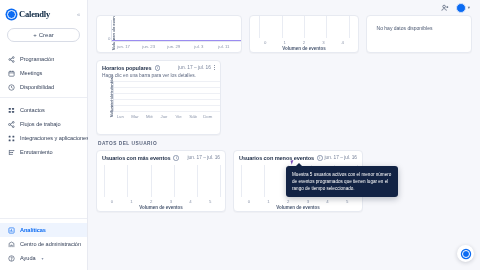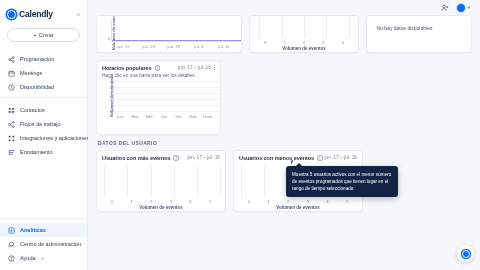--- a/index.html
+++ b/index.html
@@ -16,20 +16,21 @@
     width: 88px; height: 270px;
     background: #ffffff;
     border-right: 1px solid #e8eaf1;
     display: flex; flex-direction: column;
     padding-top: 6px;
     flex: 0 0 88px;
   }
   .brand-row {
     display: flex; align-items: center; justify-content: space-between;
     padding: 3px 6px 0 7px;
+    font-family: Liberation Serif, serif;
   }
   .brand { display: flex; align-items: center; gap: 3px; }
   .brand-mark {
     width: 9px; height: 9px; border-radius: 50%;
     background: #0b6bf3;
     border: 1.5px solid #ffffff;
     box-shadow: 0 0 0 1.5px #0b6bf3;
     flex: 0 0 auto;
   }
   .brand-name {

